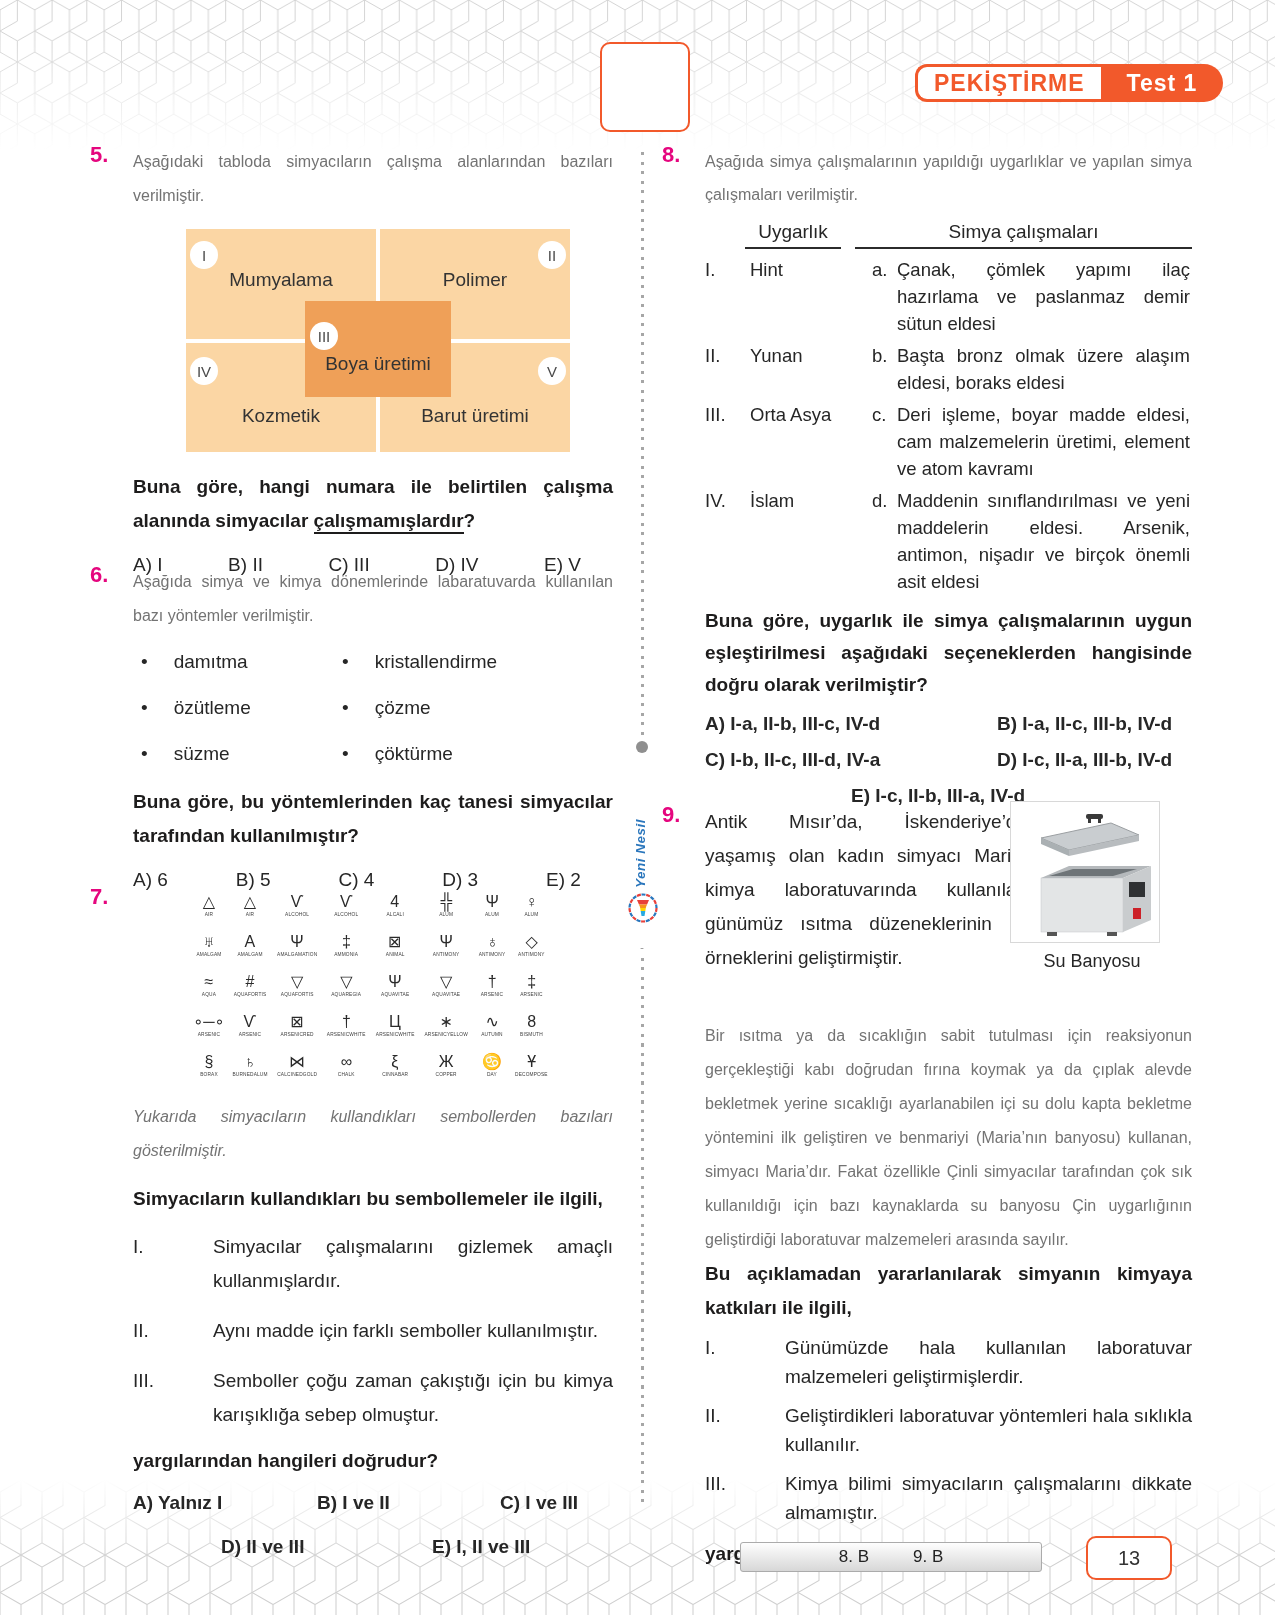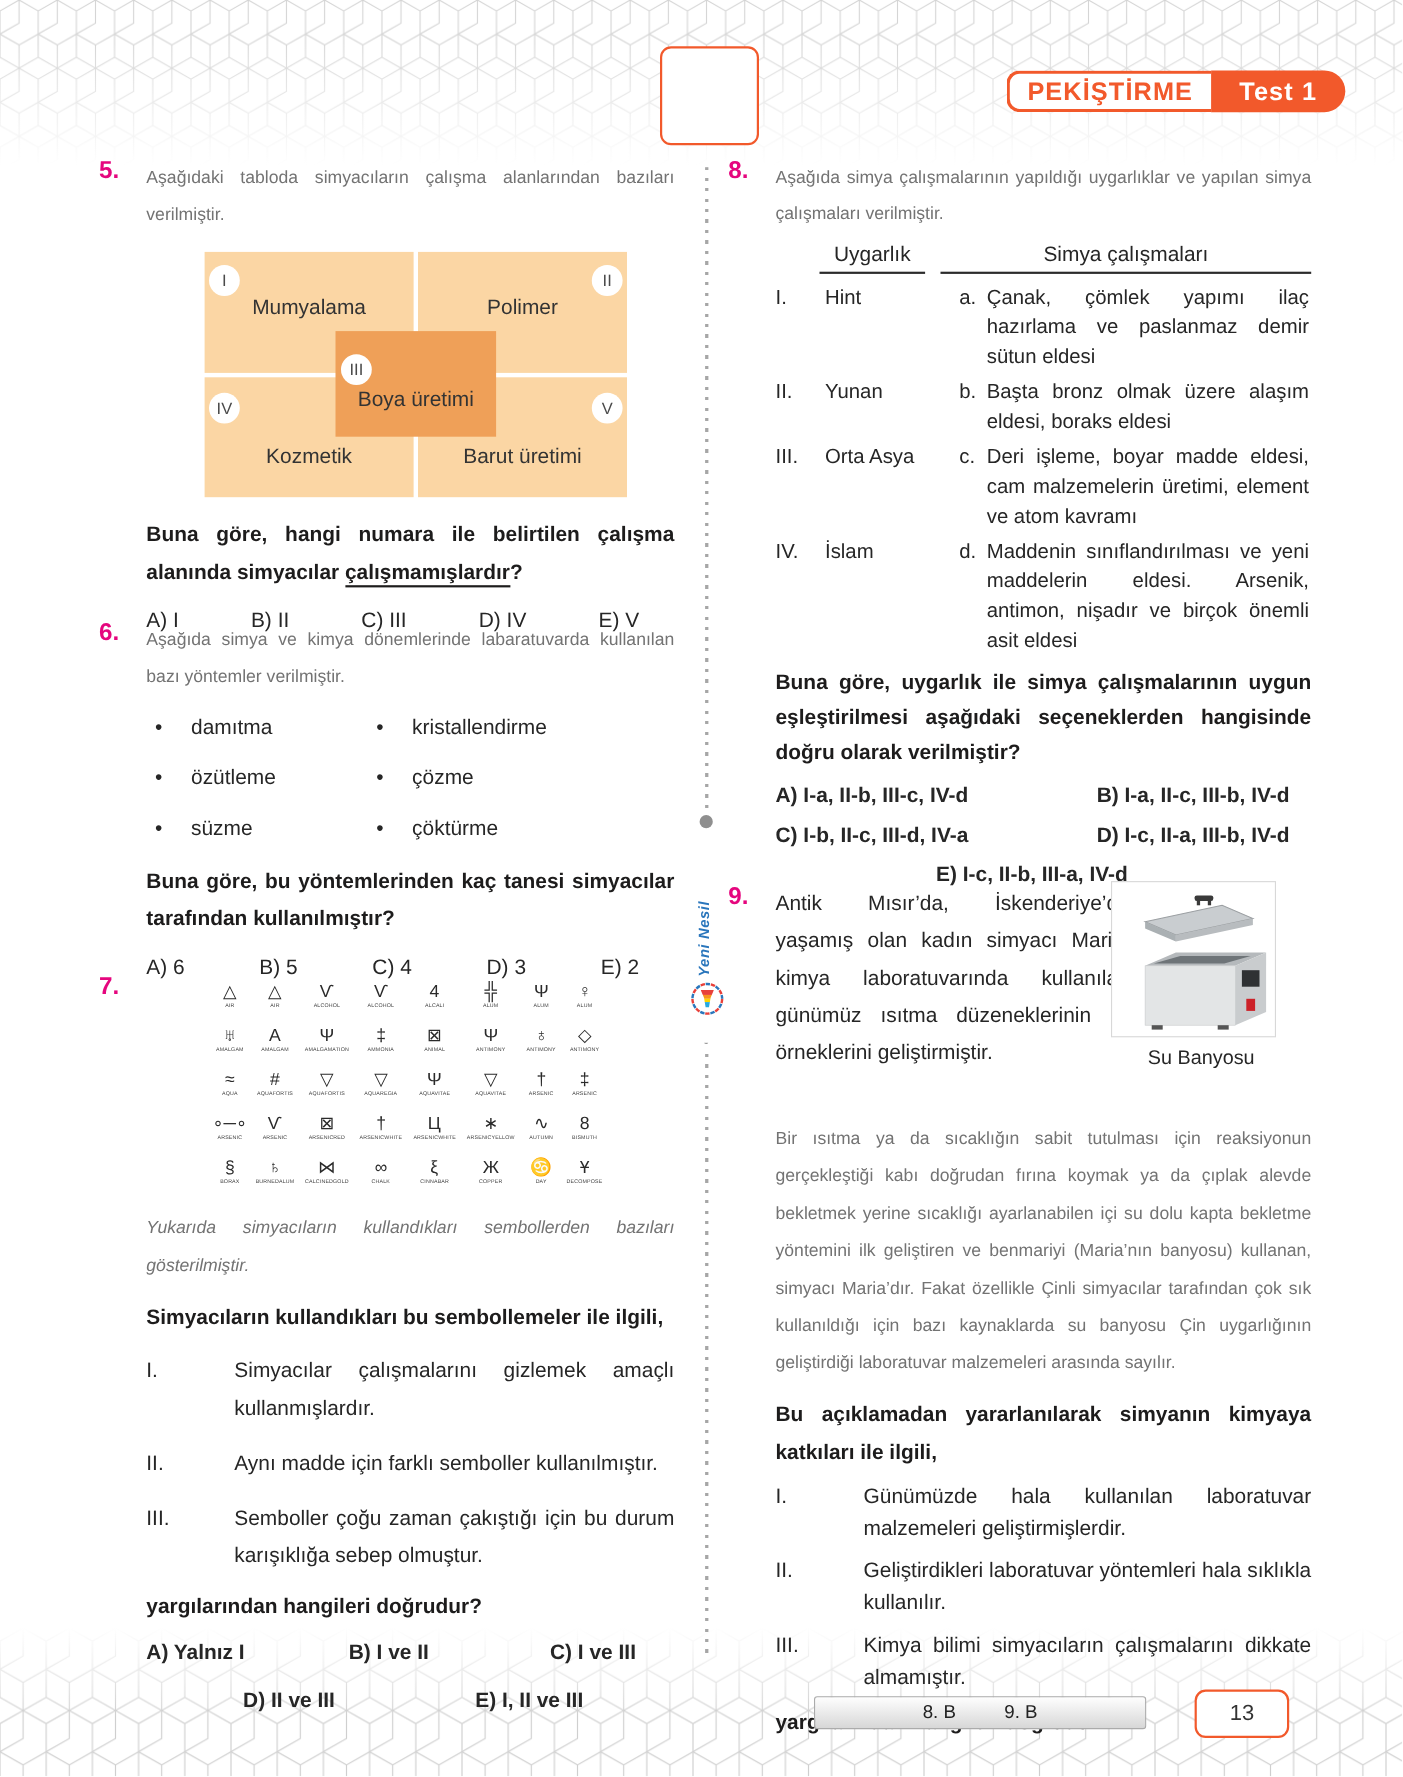--- a/index.html
+++ b/index.html
@@ -411,21 +411,21 @@
         <div class="ritem" style="margin-top:14px;">
             <span class="rn">I.</span>
             <span class="rt">Simyacılar çalışmalarını gizlemek amaçlı kullanmışlardır.</span>
           </div>
         <div class="ritem" style="margin-top:16px;">
             <span class="rn">II.</span>
             <span class="rt">Aynı madde için farklı semboller kullanılmıştır.</span>
           </div>
         <div class="ritem" style="margin-top:16px;">
             <span class="rn">III.</span>
-            <span class="rt">Semboller çoğu zaman çakıştığı için bu durum karışıklığa sebep olmuştur.</span>
+            <span class="rt">Semboller çoğu zaman çakıştığı için bu kimya karışıklığa sebep olmuştur.</span>
           </div>
       </div>
       <p class="stem" style="margin-top:12px;">yargılarından hangileri doğrudur?</p>
       <div class="optrow" style="margin-top:14px;">
         <span style="left:0;">A) Yalnız I</span>
         <span style="left:184px;">B) I ve II</span>
         <span style="left:367px;">C) I ve III</span>
       </div>
       <div class="optrow" style="margin-top:14px;">
         <span style="left:88px;">D) II ve III</span>
@@ -503,21 +503,21 @@
               <rect x="118" y="80" width="16" height="15" fill="#2f3133"></rect>
               <rect x="122" y="106" width="8" height="11" fill="#cc2128"></rect>
               <rect x="36" y="130" width="10" height="4" fill="#555555"></rect>
               <rect x="96" y="130" width="10" height="4" fill="#555555"></rect>
             </svg>
           </div>
           <div class="q9-cap">Su Banyosu</div>
         </div>
       </div>
       <p class="para body" style="margin-top:2px;">Bir ısıtma ya da sıcaklığın sabit tutulması için reaksiyonun gerçekleştiği kabı doğrudan fırına koymak ya da çıplak alevde bekletmek yerine sıcaklığı ayarlanabilen içi su dolu kapta bekletme yöntemini ilk geliştiren ve benmariyi (Maria’nın banyosu) kullanan, simyacı Maria’dır. Fakat özellikle Çinli simyacılar tarafından çok sık kullanıldığı için bazı kaynaklarda su banyosu Çin uygarlığının geliştirdiği laboratuvar malzemeleri arasında sayılır.</p>
-      <p class="stem" style="margin-top:13px;">Bu açıklamadan yararlanılarak simyanın kimyaya katkıları ile ilgili,</p>
+      <p class="stem" style="margin-top:0;">Bu açıklamadan yararlanılarak simyanın kimyaya katkıları ile ilgili,</p>
       <div class="ritems ritems9">
         <div class="ritem" style="margin-top:8px;">
             <span class="rn">I.</span>
             <span class="rt">Günümüzde hala kullanılan laboratuvar malzemeleri geliştirmişlerdir.</span>
           </div>
         <div class="ritem" style="margin-top:10px;">
             <span class="rn">II.</span>
             <span class="rt">Geliştirdikleri laboratuvar yöntemleri hala sıklıkla kullanılır.</span>
           </div>
         <div class="ritem" style="margin-top:10px;">

